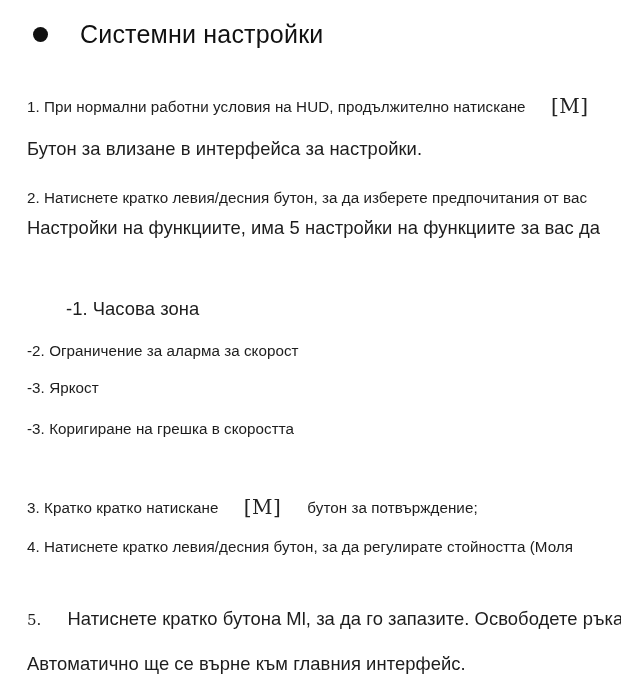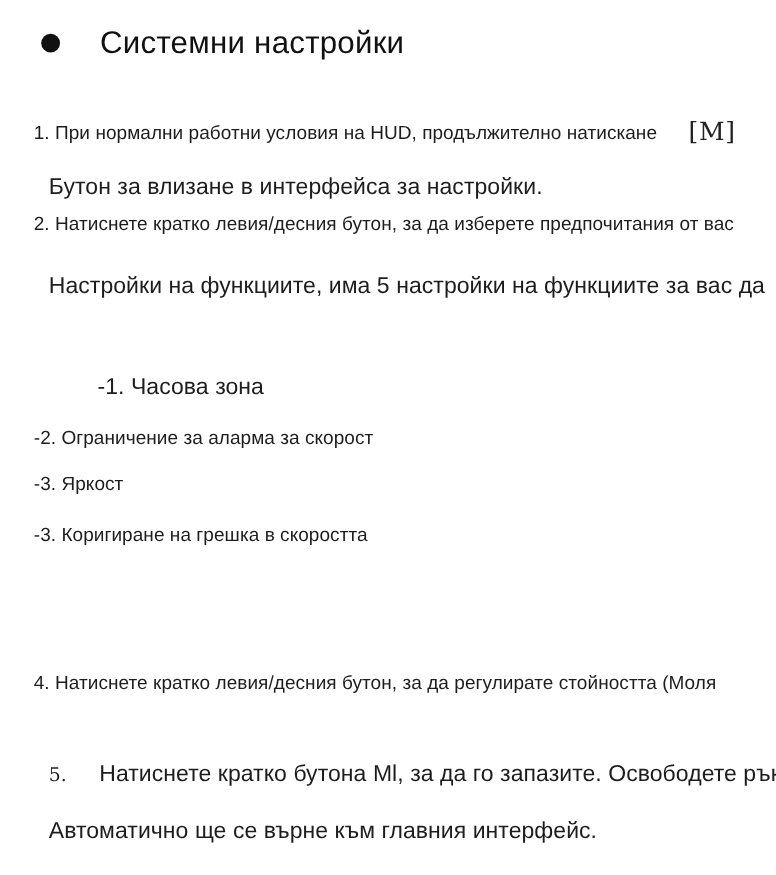--- a/index.html
+++ b/index.html
@@ -63,21 +63,20 @@
   .sz-s {
     font-size: 15.2px;
     line-height: 19px;
     letter-spacing: 0.05px;
   }
   
   .sz-l {
     font-size: 18.4px;
     line-height: 22px;
     letter-spacing: 0.05px;
-    margin-left: 12px;
   }
 
   .ml-body  { margin-left: 27px; }
   .ml-ind   { margin-left: 66px; }
   .ml-ind-s { margin-left: 27px; }
 
   
   .keytoken {
     font-family: "DejaVu Serif", "Liberation Serif", serif;
     font-size: 20px;
@@ -107,21 +106,21 @@
 
   <div class="line sz-s" style="top:97px;">
     <span class="ml-body">1. При нормални работни условия на HUD, продължително натискане</span>
     <span class="gap-num"></span><span class="keytoken">[M]</span>
   </div>
 
   <div class="line sz-l" style="top:138px;">
     <span class="ml-body">Бутон за влизане в интерфейса за настройки.</span>
   </div>
 
-  <div class="line sz-s" style="top:170px;">
+  <div class="line sz-s" style="top:188px;">
     <span class="ml-body">2. Натиснете кратко левия/десния бутон, за да изберете предпочитания от вас</span>
   </div>
 
   <div class="line sz-l" style="top:217px;">
     <span class="ml-body">Настройки на функциите, има 5 настройки на функциите за вас да</span>
   </div>
 
 
   <div class="line sz-l" style="top:298px;">
     <span class="ml-ind">-1. Часова зона</span>
@@ -133,20 +132,24 @@
 
   <div class="line sz-s" style="top:378px;">
     <span class="ml-ind-s">-3. Яркост</span>
   </div>
 
   <div class="line sz-s" style="top:419px;">
     <span class="ml-ind-s">-3. Коригиране на грешка в скоростта</span>
   </div>
 
 
+  <div class="line sz-s" style="top:498px;">
+    <span class="ml-body">3. Кратко кратко натискане</span>
+    <span class="gap-num"></span><span class="keytoken">[M]</span><span class="gap-wide"></span><span>бутон за потвърждение;</span>
+  </div>
 
   <div class="line sz-s" style="top:537px;">
     <span class="ml-body">4. Натиснете кратко левия/десния бутон, за да регулирате стойността (Моля</span>
   </div>
 
 
   <div class="line sz-l" style="top:608px;">
     <span class="ml-body num-serif">5.</span><span class="gap-wide"></span><span>Натиснете кратко бутона Ml, за да го запазите. Освободете ръката си.</span>
   </div>
 

